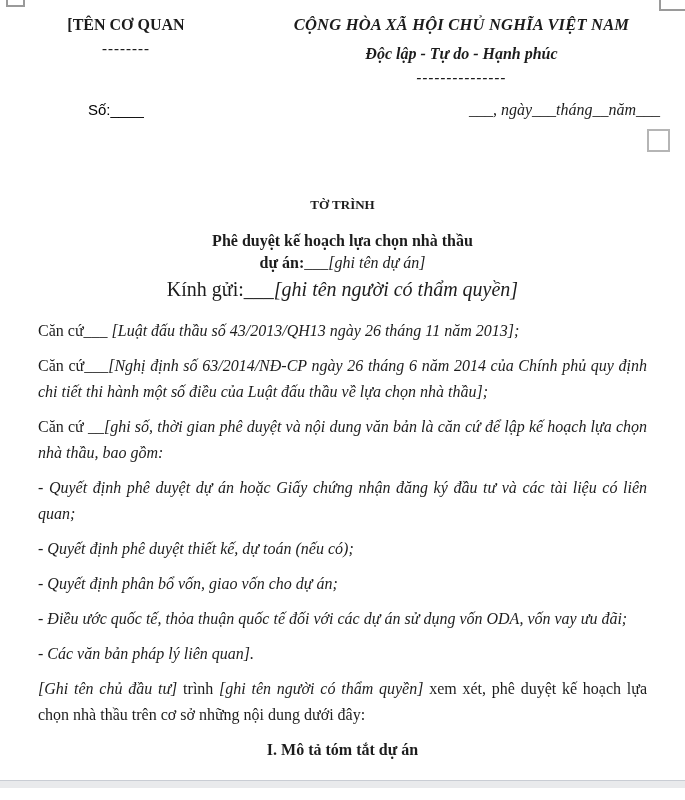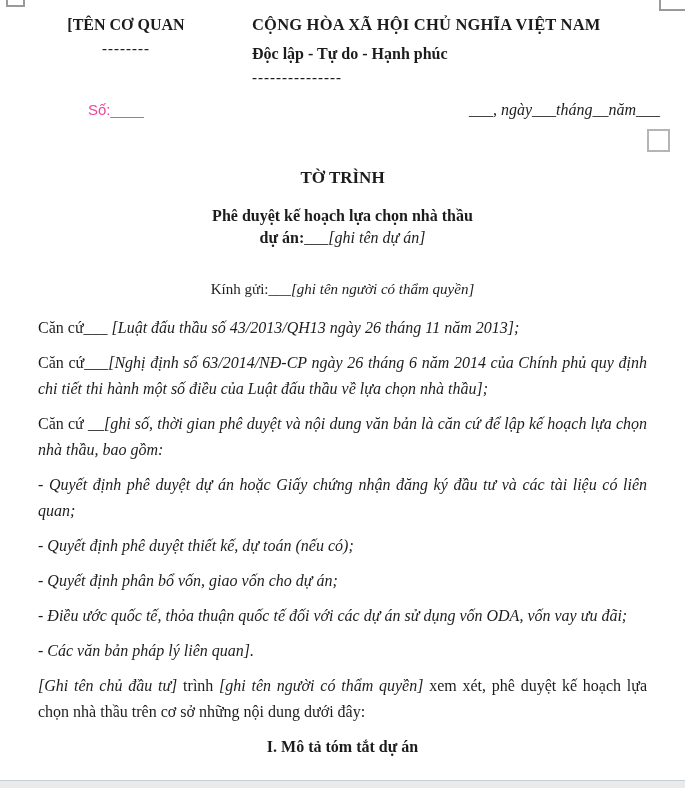--- a/index.html
+++ b/index.html
@@ -11,38 +11,38 @@
     font-family:"Liberation Serif", serif;
     overflow:hidden;
   }
   
   .corner-box{position:absolute;border:2px solid #9a9a9a;background:#fff;}
   .corner-box.tl{top:-16px;left:6px;width:15px;height:19px;}
   .corner-box.tr{top:-15px;left:659px;width:40px;height:22px;}
 
   .header{display:flex;padding-top:10px;}
   .header-left{width:252px;text-align:center;font-weight:bold;font-size:16px;line-height:29px;}
-  .header-right{flex:1;font-weight:bold;padding-right:14px;}
+  .header-right{flex:1;text-align:center;font-weight:bold;padding-right:14px;font-style:italic;}
   .nat-title{font-size:16.5px;line-height:29px;letter-spacing:.2px;}
   .motto{font-size:16px;line-height:29px;}
   .dashes{font-weight:bold;line-height:18px;letter-spacing:1px;font-size:15px;}
 
   .meta-row{display:flex;justify-content:space-between;align-items:baseline;
     padding:15px 25px 0 88px;}
-  .so-label{font-family:"Liberation Sans", sans-serif;font-size:15px;color:#ec4899;}
+  .so-label{font-family:"Liberation Sans", sans-serif;font-size:15px;color:#000000;}
   .date-line{font-style:italic;font-size:16px;}
 
   .placeholder-row{text-align:right;padding-right:15px;margin-top:10px;height:22px;}
   .empty-box{display:inline-block;width:19px;height:19px;border:2px solid #b5b5b5;}
 
   .titles{text-align:center;}
-  .main-title{font-size:17px;font-weight:bold;margin-top:17px;}
+  .main-title{font-size:13px;font-weight:bold;margin-top:46px;}
   .subtitle{font-size:16px;font-weight:bold;margin-top:19px;}
   .project-line{margin-top:4px;font-size:16px;}
-  .salutation-line{margin-top:34px;font-size:15px;}
+  .salutation-line{margin-top:6px;font-size:20px;}
   .bold{font-weight:bold;}
   .italic{font-style:italic;}
 
   .content{padding:0 38px;margin-top:17px;font-size:16px;line-height:26px;text-align:justify;}
   .content p{margin:0 0 9px 0;}
   .section-heading{font-weight:bold;text-align:center;margin-bottom:0;}
 
   .bottom-band{position:absolute;left:0;right:0;bottom:0;height:7px;
     background:#e9eaec;border-top:1px solid #c9cdd4;}
 </style>

